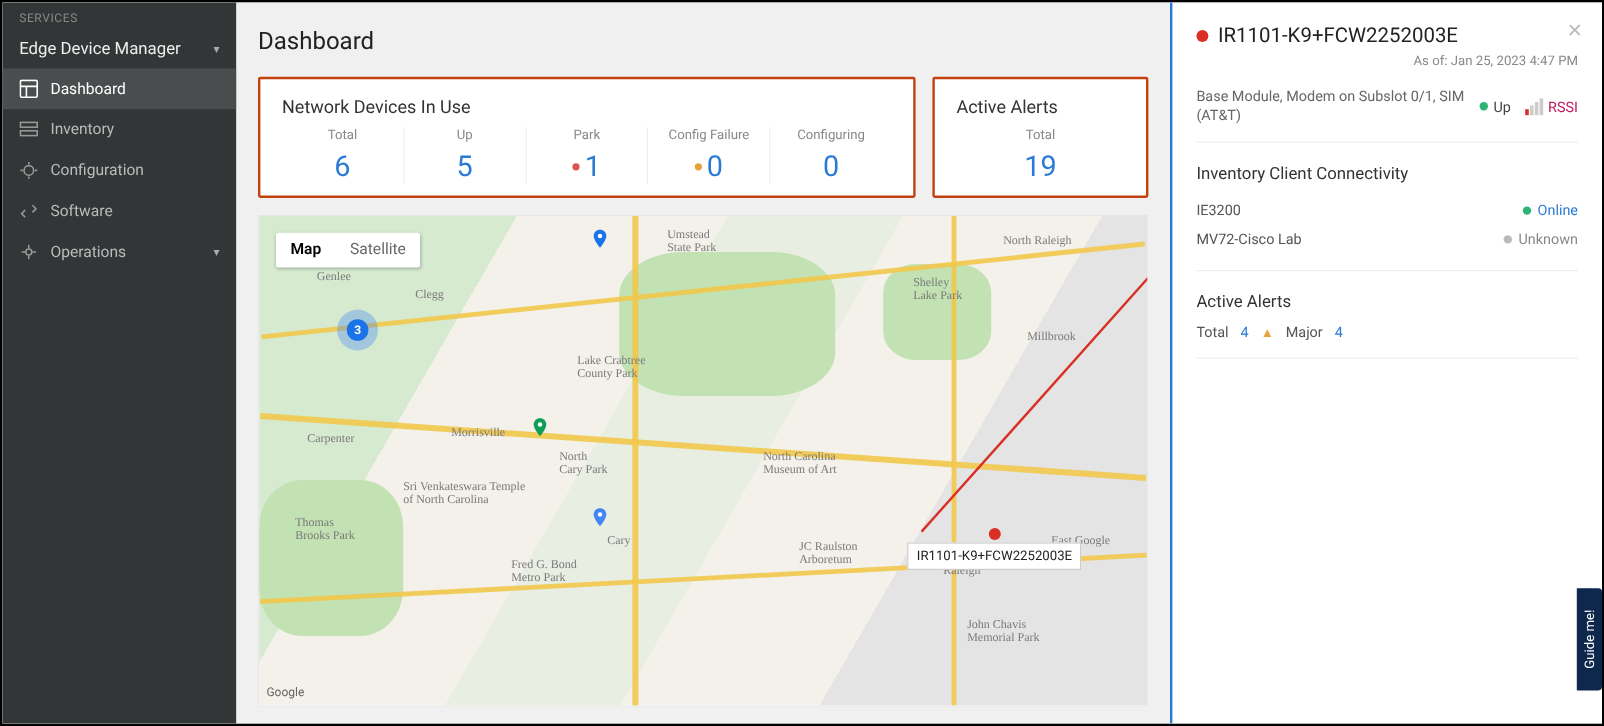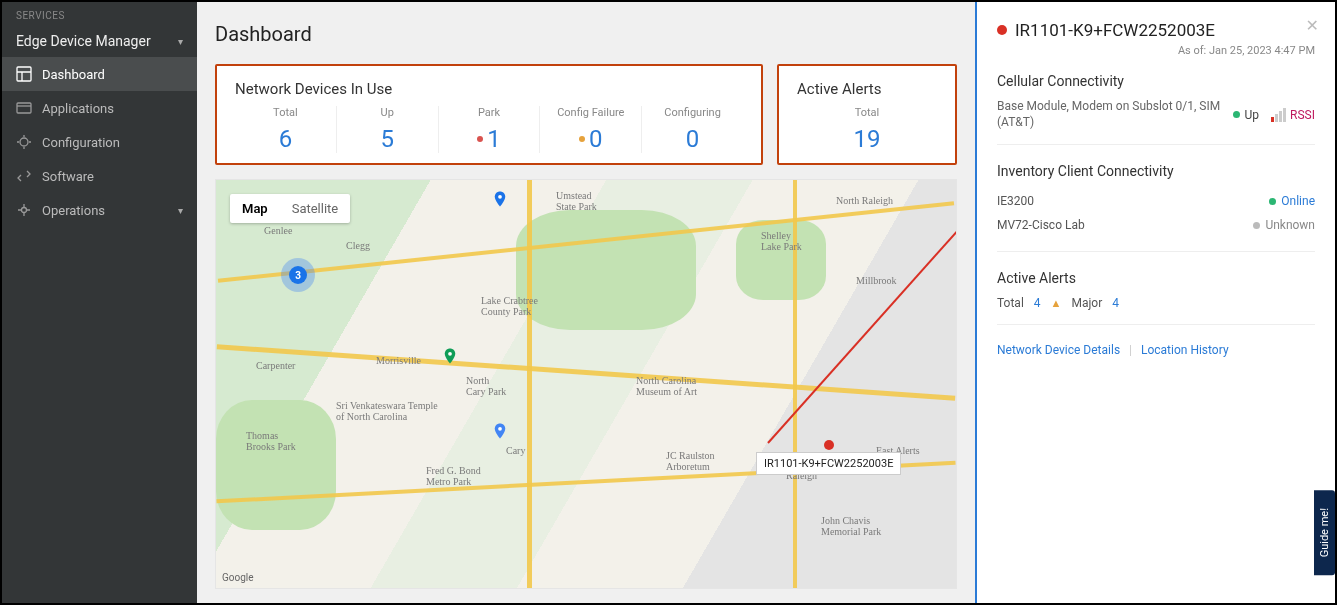--- a/index.html
+++ b/index.html
@@ -117,25 +117,25 @@
           <svg viewBox="0 0 16 16" fill="none" stroke="currentColor" stroke-width="1.3">
             <rect x="1" y="1" width="14" height="14" rx="1"></rect>
             <path d="M1 6h14M6 6v9"></path>
           </svg>
         </span>
       <span>Dashboard</span>
     </div>
     <div class="nav-item">
       <span class="icon">
           <svg viewBox="0 0 16 16" fill="none" stroke="currentColor" stroke-width="1.3">
-            <rect x="1" y="3" width="14" height="10" rx="1"></rect>
-            <path d="M1 6h14"></path>
-          </svg>
-        </span>
-      <span>Applications</span>
+            <rect x="1" y="2" width="14" height="4"></rect>
+            <rect x="1" y="9" width="14" height="4"></rect>
+          </svg>
+        </span>
+      <span>Inventory</span>
     </div>
     <div class="nav-item">
       <span class="icon">
           <svg viewBox="0 0 16 16" fill="none" stroke="currentColor" stroke-width="1.3">
             <circle cx="8" cy="8" r="4"></circle>
             <path d="M8 1v2M8 13v2M1 8h2M13 8h2"></path>
           </svg>
         </span>
       <span>Configuration</span>
     </div>
@@ -220,22 +220,22 @@
             <div class="map-label" style="left: 160px; top: 175px;">Morrisville</div>
             <div class="map-label" style="left: 40px; top: 180px;">Carpenter</div>
             <div class="map-label" style="left: 250px; top: 195px;">North<br>Cary Park</div>
             <div class="map-label" style="left: 420px; top: 195px;">North Carolina<br>Museum of Art</div>
             <div class="map-label" style="left: 120px; top: 220px;">Sri Venkateswara Temple<br>of North Carolina</div>
             <div class="map-label" style="left: 30px; top: 250px;">Thomas<br>Brooks Park</div>
             <div class="map-label" style="left: 290px; top: 265px;">Cary</div>
             <div class="map-label" style="left: 210px; top: 285px;">Fred G. Bond<br>Metro Park</div>
             <div class="map-label" style="left: 450px; top: 270px;">JC Raulston<br>Arboretum</div>
             <div class="map-label" style="left: 570px; top: 290px;">Raleigh</div>
-            <div class="map-label" style="left: 660px; top: 265px;">East Alerts</div>
-            <div class="map-label" style="left: 590px; top: 335px; margin-left: 15px;">John Chavis<br>Memorial Park</div>
+            <div class="map-label" style="left: 660px; top: 265px;">East Google</div>
+            <div class="map-label" style="left: 590px; top: 335px;">John Chavis<br>Memorial Park</div>
           </div>
         <div class="pin" style="top:8px;left:275px"><svg viewBox="0 0 24 24">
               <path fill="#1a73e8" d="M12 2C8 2 5 5 5 9c0 5 7 13 7 13s7-8 7-13c0-4-3-7-7-7z"></path>
               <circle cx="12" cy="9" r="2.5" fill="#fff"></circle>
             </svg></div>
         <div class="pin" style="top:165px;left:225px"><svg viewBox="0 0 24 24">
               <path fill="#0f9d58" d="M12 2C8 2 5 5 5 9c0 5 7 13 7 13s7-8 7-13c0-4-3-7-7-7z"></path>
               <circle cx="12" cy="9" r="2.5" fill="#fff"></circle>
             </svg></div>
         <div class="pin" style="top:240px;left:275px"><svg viewBox="0 0 24 24">
@@ -272,21 +272,20 @@
   </div>
 
   <div class="detail-panel">
     <div class="close-x">✕</div>
     <div class="detail-header">
       <div class="status-dot"></div>
       <div class="detail-title">IR1101-K9+FCW2252003E</div>
     </div>
     <div class="asof">As of: Jan 25, 2023 4:47 PM</div>
 
-    <div class="section-title first">Cellular Connectivity</div>
     <div class="cell-row">
       <div class="cell-info">Base Module, Modem on Subslot 0/1, SIM (AT&amp;T)</div>
       <div class="status-pill">
         <span class="dot green"></span>
         <span>Up</span>
       </div>
       <div class="rssi">
           <span></span>
           <span></span>
           <span></span>
@@ -316,22 +315,17 @@
     <div class="section-title">Active Alerts</div>
     <div class="alerts-row">
       <span>Total</span>
       <a href="#">4</a>
       <span class="major-ic">▲</span>
       <span>Major</span>
       <a href="#">4</a>
     </div>
     <div class="divider"></div>
 
-    <div class="links-row">
-      <a href="#">Network Device Details</a>
-      <span class="sep">|</span>
-      <a href="#">Location History</a>
-    </div>
   </div>
 
 </div>
 
 <div class="guide-tab">Guide me!</div>
 
 </body></html>

